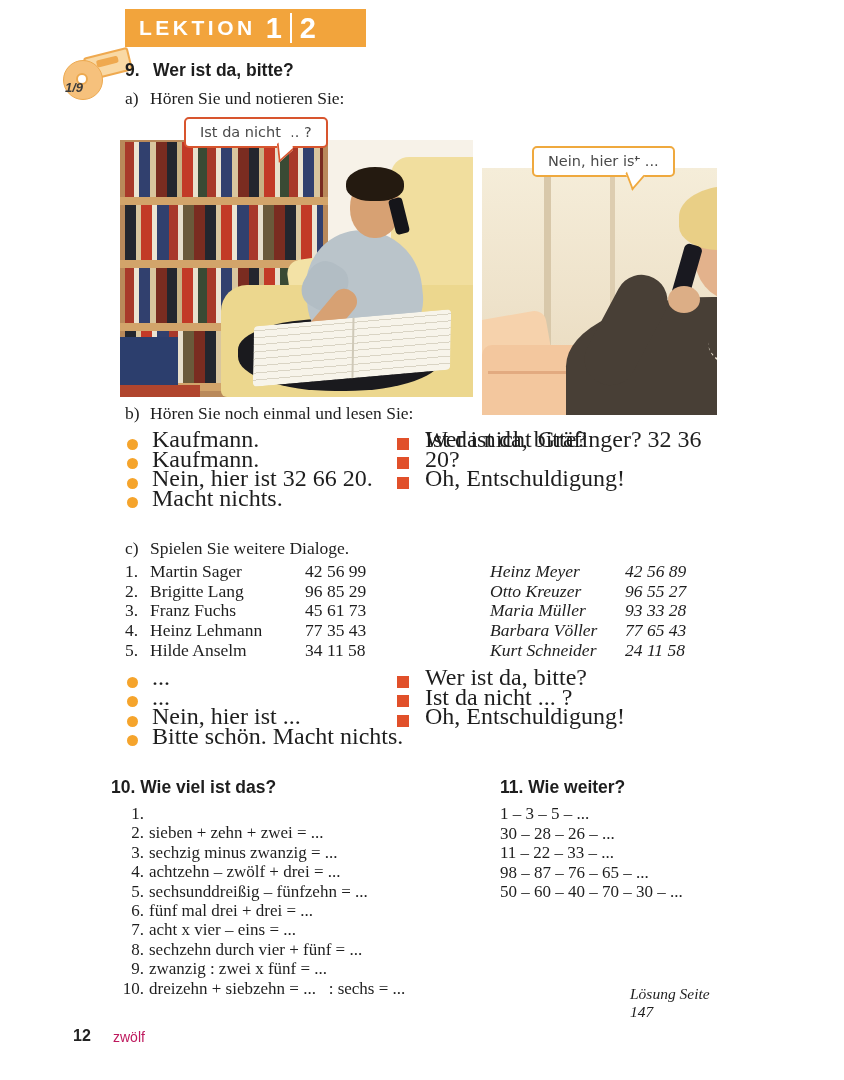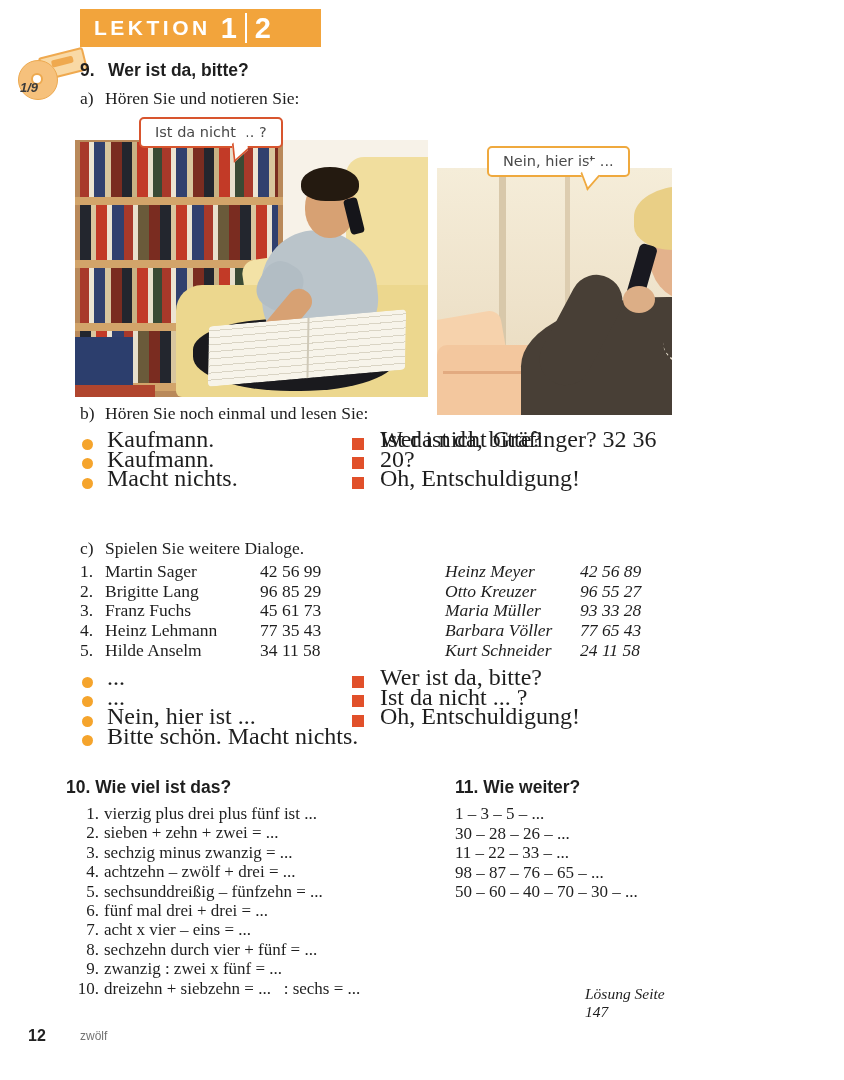--- a/index.html
+++ b/index.html
@@ -1,18 +1,18 @@
 <!DOCTYPE html>
 <html><head>
 <meta charset="utf-8">
 <style>
   html,body{margin:0;padding:0;background:#ffffff;}
   .page{
     position:relative;width:672px;height:1080px;background:#ffffff;overflow:hidden;
-    font-family:"Liberation Serif",serif;color:#1e1e1e;
+    font-family:"Liberation Serif",serif;color:#1e1e1e;margin-left:45px;
   }
 
   
   .banner{
     position:absolute;left:80px;top:9px;width:241px;height:38px;
     background:#F2A43C;display:flex;align-items:center;
     font-family:"Liberation Sans",sans-serif;color:#fff;
   }
   .banner .lbl{font-weight:bold;font-size:21px;letter-spacing:3.5px;margin-left:14px;}
   .banner .num{font-weight:bold;font-size:29px;margin-left:10px;line-height:1;}
@@ -151,22 +151,22 @@
   .ex10-items .irow{display:flex;height:19.4px;font-size:17px;line-height:19.4px;white-space:pre;}
   .inum{width:27px;text-align:right;margin-right:5px;}
   .ex11-items{position:absolute;left:455px;top:804px;}
   .ex11-items .irow{height:19.6px;font-size:17px;line-height:19.6px;white-space:pre;}
 
   .solution{position:absolute;left:585px;top:985px;font-style:italic;font-size:15.5px;}
 
   
   .footer-num{position:absolute;left:28px;top:1027px;font-family:"Liberation Sans",sans-serif;
       font-weight:bold;font-size:16px;color:#222;}
-  .footer-word{position:absolute;left:80px;top:1029px;font-family:"Liberation Sans",sans-serif;
-      font-size:12px;color:#737373;}
+  .footer-word{position:absolute;left:68px;top:1029px;font-family:"Liberation Sans",sans-serif;
+      font-size:14px;color:#be185d;}
 </style>
 </head>
 <body>
 
 <div class="page">
 
   <div class="banner">
     <span class="lbl">LEKTION</span>
     <span class="num">1</span>
     <span class="vdiv"></span>
@@ -250,20 +250,24 @@
     <div class="drow">
         <span class="cbul"></span>
         <span>Kaufmann.</span>
       </div>
     <div class="drow">
         <span class="cbul"></span>
         <span>Kaufmann.</span>
       </div>
     <div class="drow">
         <span class="cbul"></span>
+        <span>Nein, hier ist 32 66 20.</span>
+      </div>
+    <div class="drow">
+        <span class="cbul"></span>
         <span>Macht nichts.</span>
       </div>
   </div>
   <div class="dcol db-right">
     <div class="drow">
         <span class="sbul"></span>
         <span>Wer ist da, bitte?</span>
       </div>
     <div class="drow">
         <span class="sbul"></span>
@@ -359,21 +363,21 @@
         <span>Ist da nicht ... ?</span>
       </div>
     <div class="drow">
         <span class="sbul"></span>
         <span>Oh, Entschuldigung!</span>
       </div>
   </div>
 
   <div class="ex-title ex10-title">10. Wie viel ist das?</div>
   <div class="ex10-items">
-    <div class="irow"><span class="inum">1.</span><span>vierzig plus drei plus fünf ist ...</span></div>
+    <div class="irow"><span class="inum">1.</span></div>
     <div class="irow"><span class="inum">2.</span><span>sieben + zehn + zwei = ...</span></div>
     <div class="irow"><span class="inum">3.</span><span>sechzig minus zwanzig = ...</span></div>
     <div class="irow"><span class="inum">4.</span><span>achtzehn – zwölf + drei = ...</span></div>
     <div class="irow"><span class="inum">5.</span><span>sechsunddreißig – fünfzehn = ...</span></div>
     <div class="irow"><span class="inum">6.</span><span>fünf mal drei + drei = ...</span></div>
     <div class="irow"><span class="inum">7.</span><span>acht x vier – eins = ...</span></div>
     <div class="irow"><span class="inum">8.</span><span>sechzehn durch vier + fünf = ...</span></div>
     <div class="irow"><span class="inum">9.</span><span>zwanzig : zwei x fünf = ...</span></div>
     <div class="irow"><span class="inum">10.</span><span>dreizehn + siebzehn = ...   : sechs = ...</span></div>
   </div>

